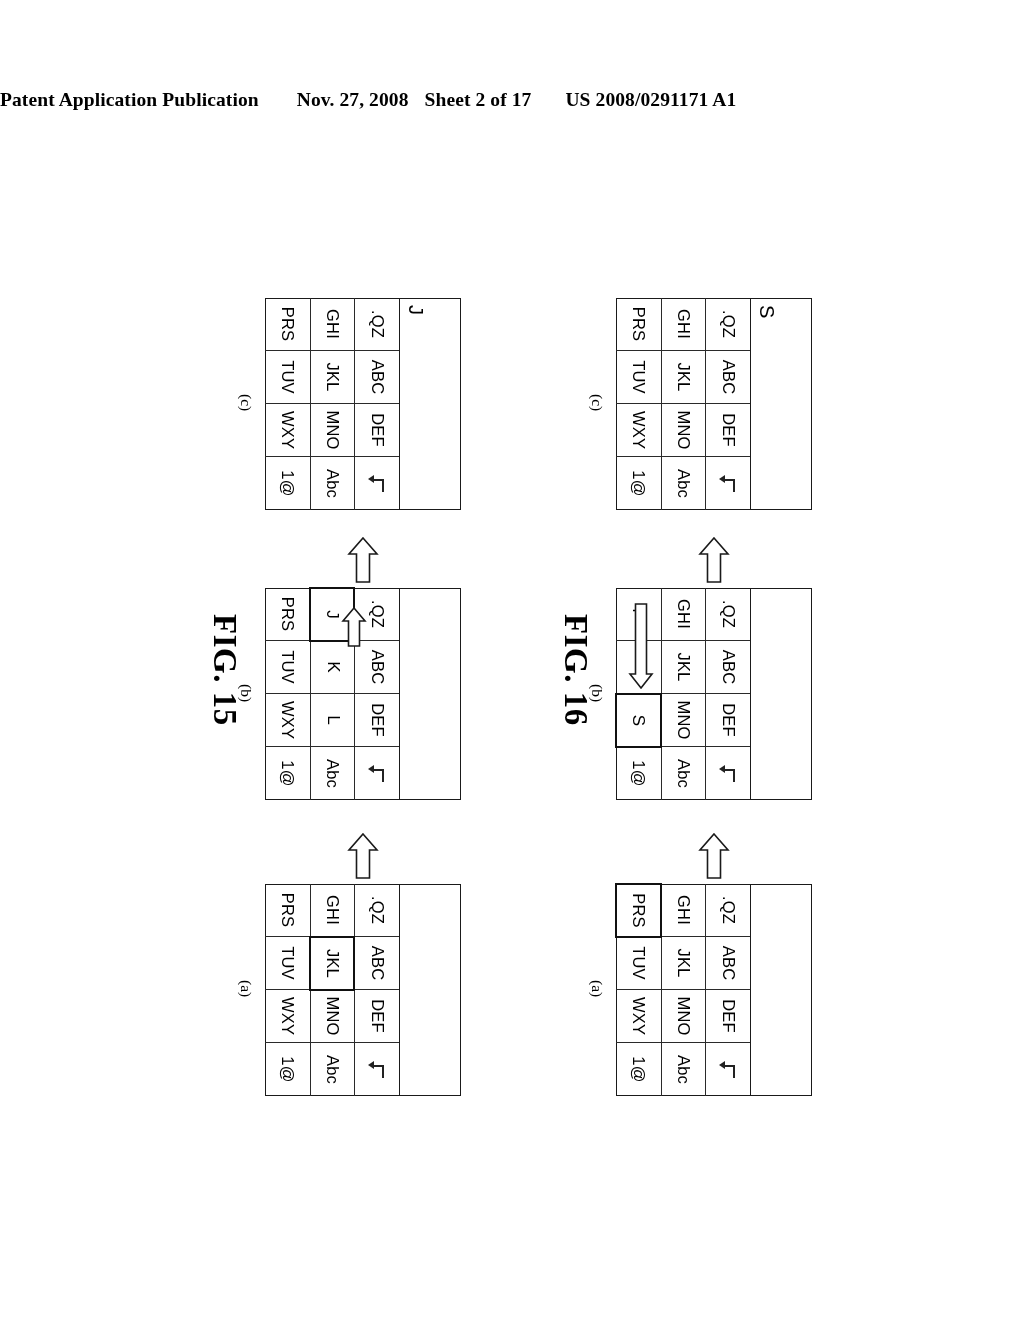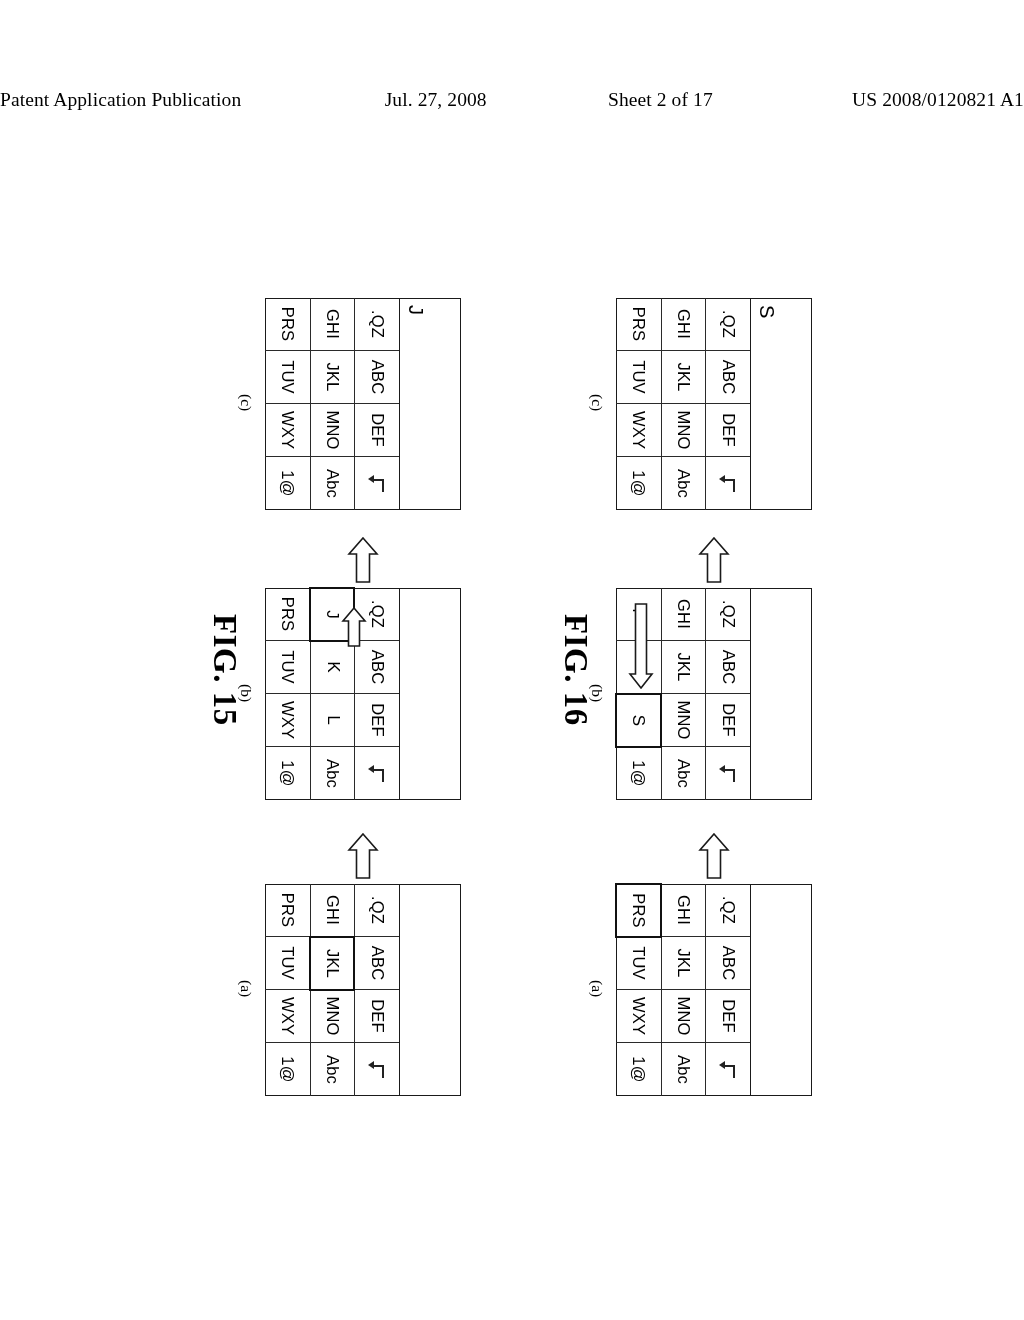--- a/index.html
+++ b/index.html
@@ -18,23 +18,23 @@
 
   
   #pub-header {
     position: absolute;
     left: 0;
     top: 86px;
     width: 1024px;
     height: 28px;
     display: flex;
     align-items: center;
-    justify-content: space-between;
+    justify-content: flex-start;
     font-family: "Liberation Serif", serif;
-    font-weight: normal;
+    font-weight: bold;
     font-size: 19.5px;
     letter-spacing: 0.1px;
     white-space: nowrap;
   }
   #pub-header .h-seg { display: inline-block; }
   #pub-header .gap-lg { width: 34px; display: inline-block; }
   #pub-header .gap-md { width: 16px; display: inline-block; }
   #pub-header .gap-xl { width: 38px; display: inline-block; }
 
   
@@ -159,25 +159,25 @@
     letter-spacing: 0.5px;
     white-space: nowrap;
   }
 </style>
 </head>
 <body>
 
 <div id="pub-header">
   <span class="h-seg">Patent Application Publication</span>
   <span class="gap-xl"></span>
-  <span class="h-seg">Jul. 27, 2008</span>
+  <span class="h-seg">Nov. 27, 2008</span>
   <span class="gap-md"></span>
   <span class="h-seg">Sheet 2 of 17</span>
   <span class="gap-lg"></span>
-  <span class="h-seg">US 2008/0120821 A1</span>
+  <span class="h-seg">US 2008/0291171 A1</span>
 </div>
 
 <div id="drawing-root">
     <div class="rot-canvas" style="width: 808px; height: 272px; left: 469px; top: 288px; transform: rotate(90deg); transform-origin: 0px 0px;">
       <div class="panel" style="position: absolute; left: 10px; top: 8px;">
         <div class="panel-frame"></div>
         <div class="display">J</div>
         <div class="keygrid">
           <div class="key">
             <span>.QZ</span>

